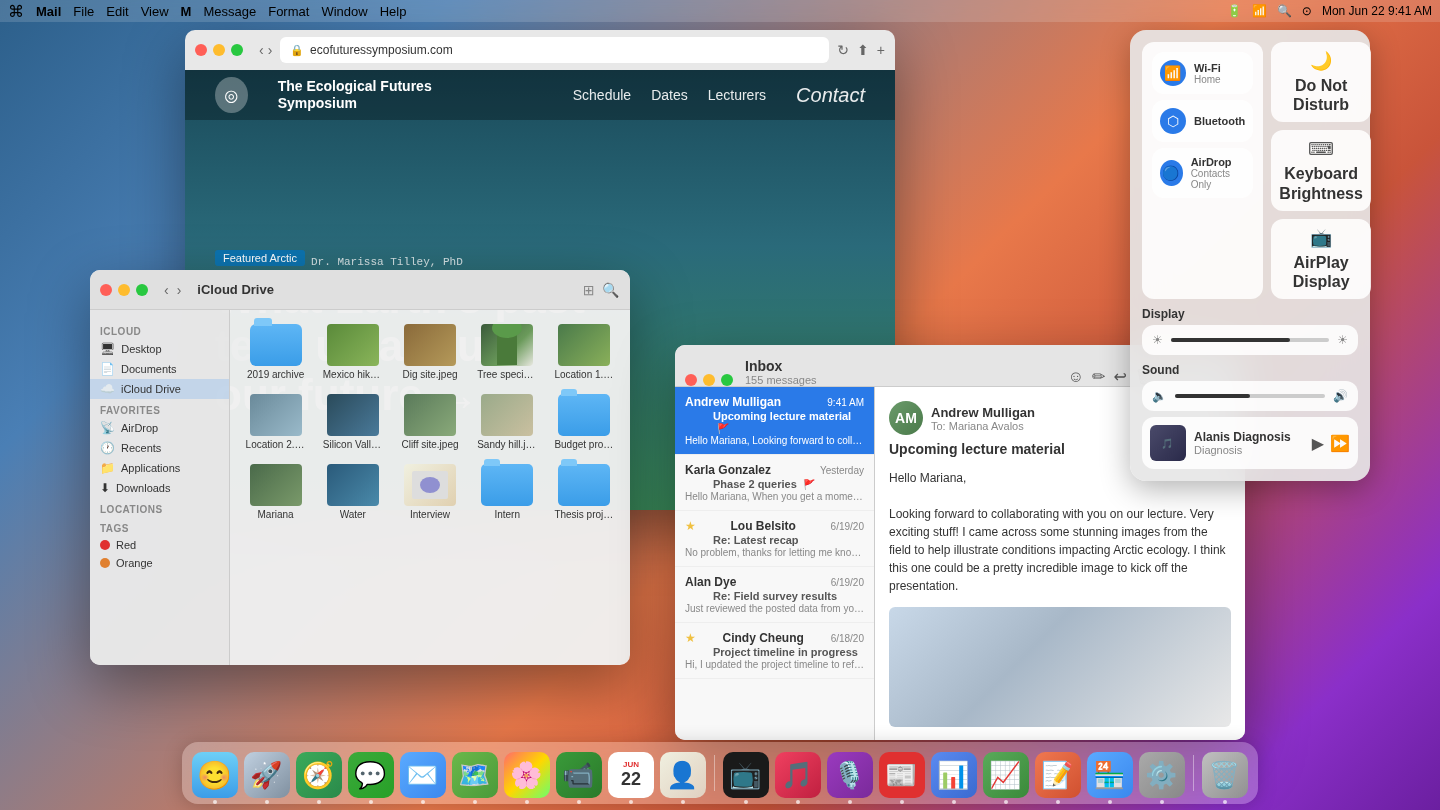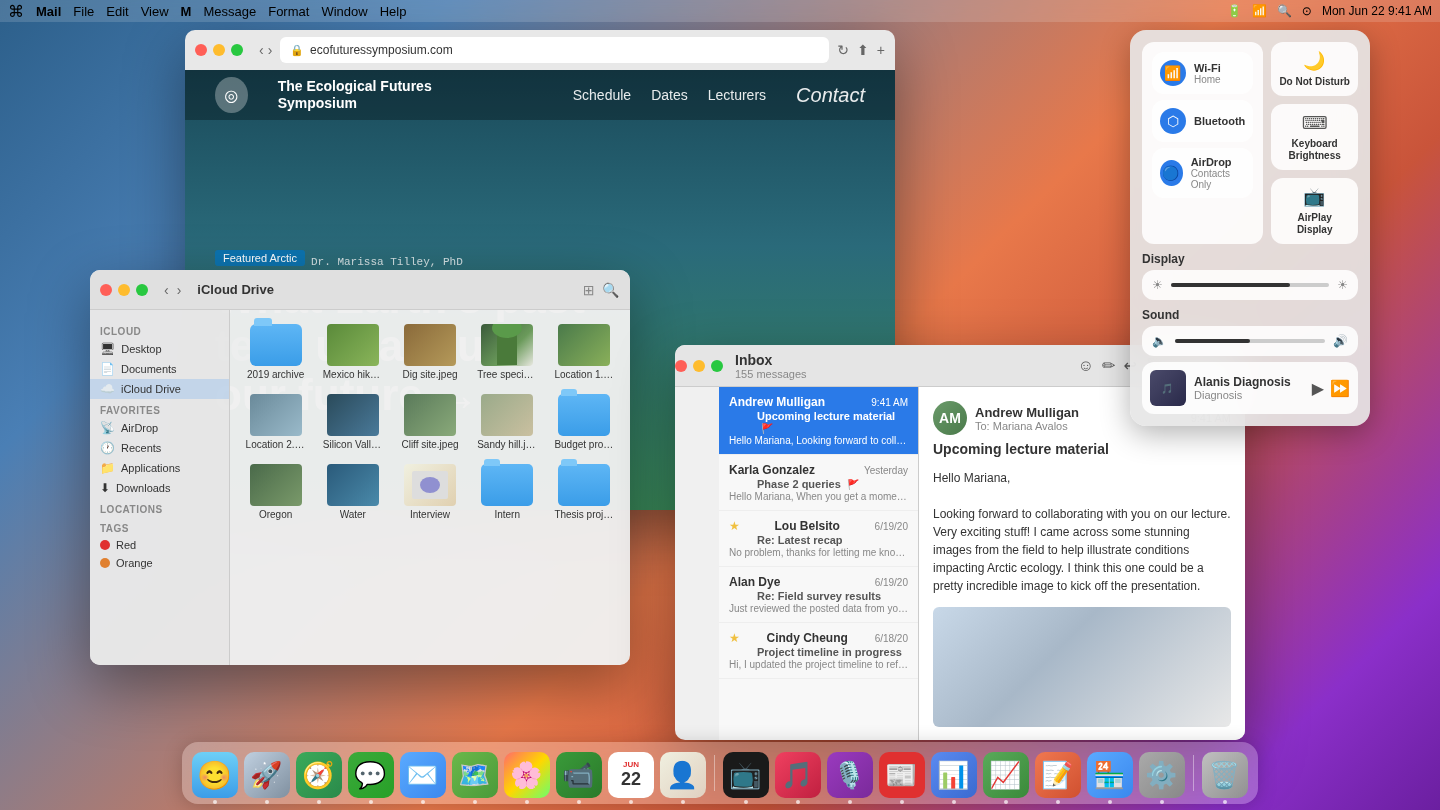--- a/index.html
+++ b/index.html
@@ -292,33 +292,33 @@
       background: #f0f0f0;
       border-radius: 10px;
       box-shadow: 0 20px 60px rgba(0,0,0,0.4);
       overflow: hidden;
       z-index: 25;
     }
     .mail-toolbar {
       background: #e5e5e5;
       height: 42px;
       display: flex;
-      align-items: center;
-      padding: 0 0;
+      align-items: flex-end;
+      padding: 0 10px;
       gap: 6px;
       border-bottom: 1px solid #ccc;
     }
     .mail-title-area {
       margin-left: 6px;
     }
     .mail-inbox-title { font-size: 14px; font-weight: 700; color: #333; }
     .mail-count { font-size: 11px; color: #888; }
     .mail-toolbar-icons { margin-left: auto; display: flex; gap: 8px; align-items: center; }
     .mail-icon-btn { font-size: 16px; color: #555; cursor: pointer; }
-    .mail-body { display: flex; height: calc(100% - 42px); margin-left: 44px; }
+    .mail-body { display: flex; height: calc(100% - 42px); }
     .mail-list { width: 200px; border-right: 1px solid #ccc; overflow-y: auto; background: #f8f8f8; }
     .mail-item {
       padding: 8px 10px;
       border-bottom: 1px solid #eee;
       cursor: pointer;
       position: relative;
     }
     .mail-item.active { background: #2a7ae8; }
     .mail-item.active .mail-sender,
     .mail-item.active .mail-subject,
@@ -410,21 +410,21 @@
       border-radius: 12px;
       padding: 8px;
       display: flex;
       flex-direction: column;
       align-items: center;
       justify-content: center;
       gap: 4px;
       text-align: center;
     }
     .cc-right-icon { font-size: 18px; color: #555; }
-    .cc-right-label { font-size: 10px; font-weight: 600; color: #333; line-height: 1.2; text-align: center; }
+    .cc-right-label { font-size: 16px; font-weight: 600; color: #333; line-height: 1.2; text-align: center; }
     .cc-section-label { font-size: 12px; font-weight: 600; color: #333; margin: 8px 0 4px; }
     .cc-slider-row {
       background: rgba(255,255,255,0.85);
       border-radius: 12px;
       padding: 8px 10px;
       margin-bottom: 6px;
       display: flex;
       align-items: center;
       gap: 8px;
     }
@@ -699,21 +699,21 @@
         <div class="file-thumb thumb-sandy"></div>
         <span class="finder-item-name">Sandy hill.jpeg</span>
       </div>
       <div class="finder-item">
         <div class="folder-icon-small"></div>
         <span class="finder-item-name">Budget proposals</span>
       </div>
 
       <div class="finder-item">
         <div class="file-thumb thumb-oregon"></div>
-        <span class="finder-item-name">Oregon</span>
+        <span class="finder-item-name">Mariana</span>
       </div>
       <div class="finder-item">
         <div class="file-thumb thumb-water"></div>
         <span class="finder-item-name">Water</span>
       </div>
       <div class="finder-item">
         <div class="file-thumb thumb-interview">
           <div style="width:36px;height:28px;background:#ddd;border-radius:2px;display:flex;align-items:center;justify-content:center;">
             <div style="width:20px;height:16px;background:#9090d0;border-radius:50%;"></div>
           </div>

